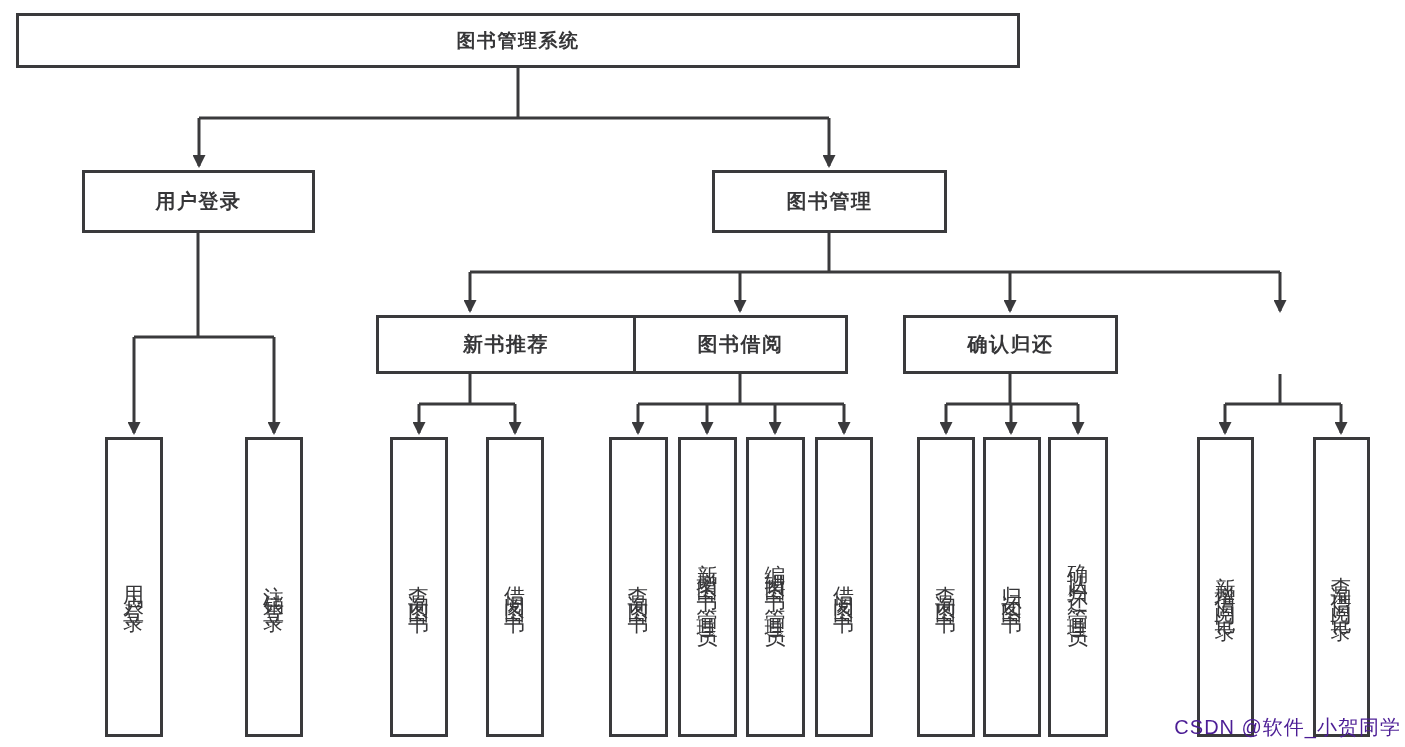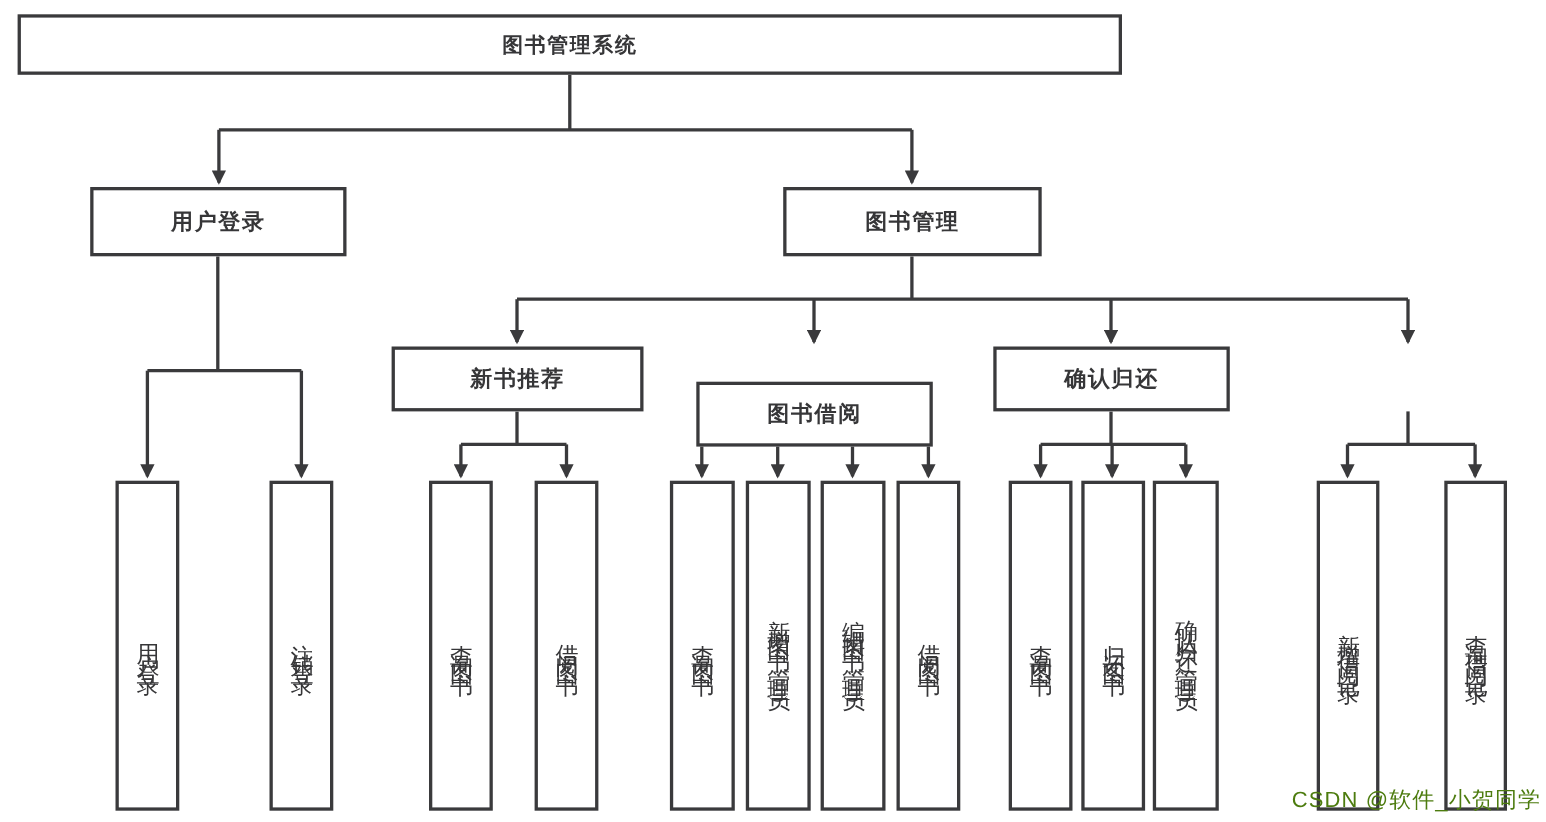--- a/index.html
+++ b/index.html
@@ -48,21 +48,21 @@
     font-size: 21px;
     letter-spacing: 9px;
     color: #363638;
     line-height: 1;
   }
   .watermark {
     position: absolute;
     right: 4px;
     bottom: 6px;
     font-size: 20px;
-    color: #4d7c0f;
+    color: #4c1d95;
     letter-spacing: 1px;
     z-index: 5;
     white-space: nowrap;
   }
 </style>
 </head>
 <body>
 
 <div id="canvas">
 
@@ -114,22 +114,22 @@
       <line x1="1225" y1="404" x2="1225" y2="433" marker-end="url(#arrow)"></line>
       <line x1="1341" y1="404" x2="1341" y2="433" marker-end="url(#arrow)"></line>
     </g>
   </svg>
 
   <div class="hbox root" style="left:16px; top:13px; width:1004px; height:55px;">图书管理系统</div>
 
   <div class="hbox" style="left:82px; top:170px; width:233px; height:63px;">用户登录</div>
   <div class="hbox" style="left:712px; top:170px; width:235px; height:63px;">图书管理</div>
 
-  <div class="hbox" style="left:356px; top:315px; width:229px; height:59px;">新书推荐</div>
-  <div class="hbox" style="left:633px; top:315px; width:215px; height:59px;margin-top:32px;">图书借阅</div>
+  <div class="hbox" style="left:376px; top:315px; width:260px; height:59px;">新书推荐</div>
+  <div class="hbox" style="left:633px; top:315px; width:215px; height:59px;">图书借阅</div>
   <div class="hbox" style="left:903px; top:315px; width:215px; height:59px;">确认归还</div>
 
   <div class="vbox" style="left:105px; top:437px; width:58px; height:300px;">
     <span class="vtext">用户登录</span>
   </div>
   <div class="vbox" style="left:245px; top:437px; width:58px; height:300px;">
     <span class="vtext">注销登录</span>
   </div>
 
   <div class="vbox" style="left:390px; top:437px; width:58px; height:300px;">

